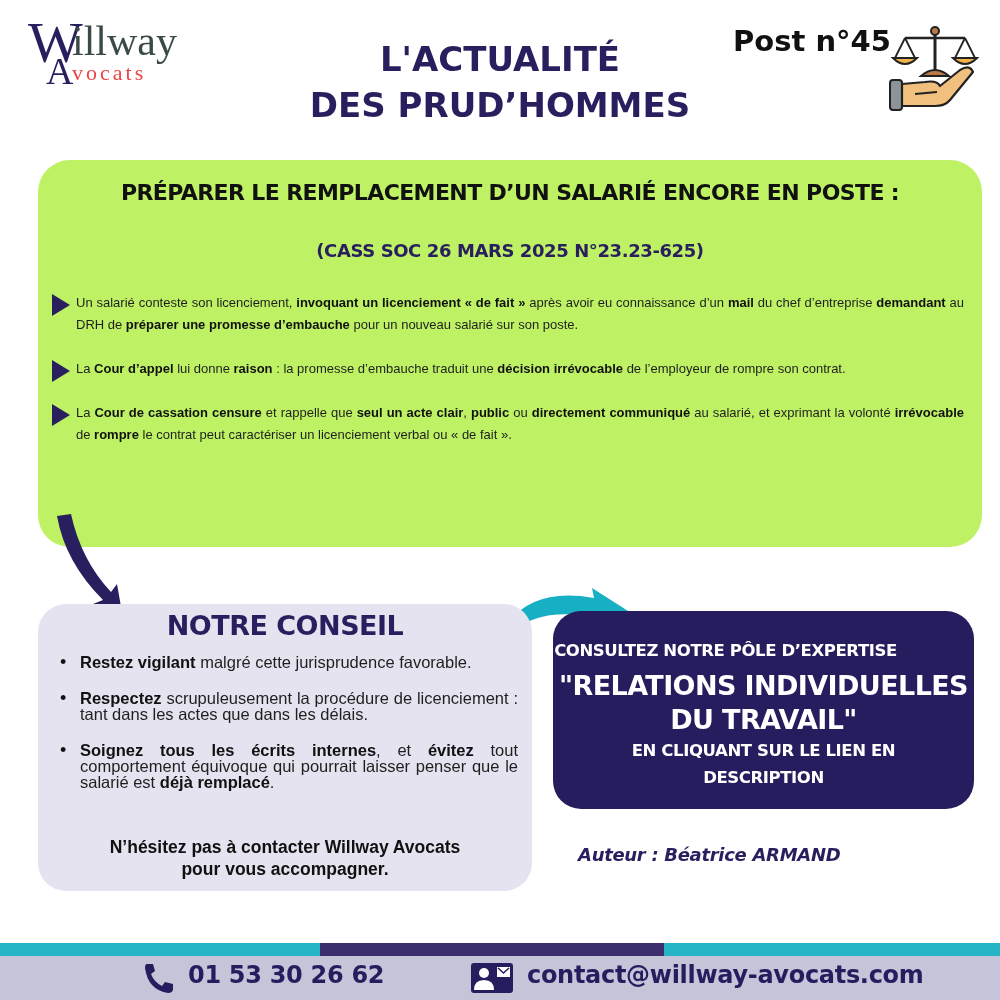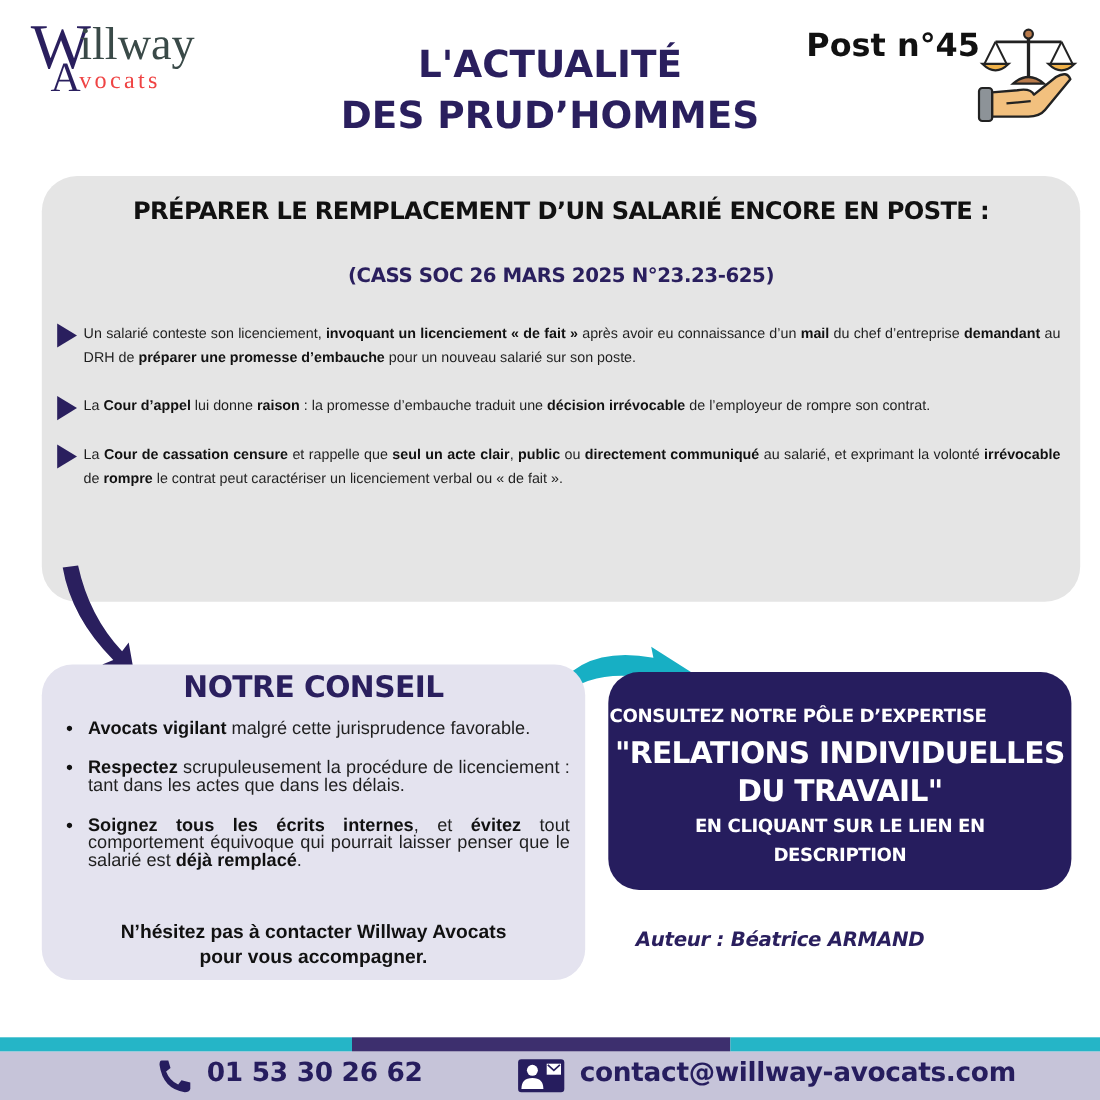--- a/index.html
+++ b/index.html
@@ -10,21 +10,21 @@
   .logo .w { position: absolute; left: 0; top: 0; font-family: "Liberation Serif", serif; font-size: 58px; color: #2a1f5e; line-height: 1; letter-spacing: -4px; }
   .logo .illway { position: absolute; left: 44px; top: 6px; font-family: "Liberation Serif", serif; font-size: 42px; color: #3a4a48; line-height: 1; }
   .logo .avocats { position: absolute; left: 44px; top: 48px; font-family: "Liberation Serif", serif; font-size: 22px; color: #ef4444; letter-spacing: 3px; line-height: 1; }
   .logo .avocats-a { position: absolute; left: 18px; top: 38px; font-family: "Liberation Serif", serif; font-size: 38px; color: #2a1f5e; line-height: 1; }
 
   .main-title { position: absolute; left: 240px; top: 36px; width: 520px; text-align: center; color: #2a1f5e; font-weight: 700; font-size: 34px; line-height: 46px; font-family: "DejaVu Sans", sans-serif; }
 
   .post-no { position: absolute; left: 733px; top: 24px; font-size: 29px; font-weight: 700; color: #111; font-family: "DejaVu Sans", sans-serif; }
   .justice-icon { position: absolute; left: 885px; top: 18px; width: 100px; height: 100px; }
 
-  .case-box { position: absolute; left: 38px; top: 160px; width: 944px; height: 387px; background: #e5e5e5; border-radius: 32px; }
+  .case-box { position: absolute; left: 38px; top: 160px; width: 944px; height: 387px; background: #bef264; border-radius: 32px; }
   .case-title { position: absolute; left: 0; top: 18px; width: 944px; text-align: center; font-weight: 700; font-size: 22px; line-height: 30px; color: #111; font-family: "DejaVu Sans", sans-serif; letter-spacing: -0.6px; }
   .case-ref { position: absolute; left: 0; top: 80px; width: 944px; text-align: center; font-weight: 700; font-size: 18px; color: #2a1f5e; font-family: "DejaVu Sans", sans-serif; letter-spacing: -0.4px; }
 
   .facts { position: absolute; left: 14px; top: 132px; width: 912px; }
   .fact { position: relative; padding-left: 24px; margin-bottom: 22px; font-size: 13px; line-height: 22px; text-align: justify; color: #1f1f1f; }
   .fact .tri { position: absolute; left: 0; top: 2px; width: 0; height: 0; border-top: 11px solid transparent; border-bottom: 11px solid transparent; border-left: 18px solid #2a1f5e; }
   .fact b { font-weight: 700; color: #111; }
 
   .arrow-left { position: absolute; left: 45px; top: 512px; width: 90px; height: 110px; }
   .arrow-right { position: absolute; left: 498px; top: 576px; width: 150px; height: 60px; }
@@ -112,21 +112,21 @@
 <svg class="arrow-left" viewBox="0 0 90 110">
   <path d="M12 4 Q20 50 58 88 L48 92 L78 106 L72 72 L66 80 Q36 48 26 2 Z" fill="#2a1f5e"></path>
 </svg>
 <svg class="arrow-right" viewBox="0 0 150 60">
   <path d="M4 56 Q30 10 96 22 L94 12 L138 40 L104 56 L100 42 Q44 30 14 56 Z" fill="#17afc4"></path>
 </svg>
 
 <div class="advice-box">
   <div class="advice-title">NOTRE CONSEIL</div>
   <ul class="advice-list">
-    <li><b>Avocats vigilant</b><span> malgré cette jurisprudence favorable.</span></li>
+    <li><b>Restez vigilant</b><span> malgré cette jurisprudence favorable.</span></li>
     <li><b>Respectez</b><span> scrupuleusement la procédure de licenciement : tant dans les actes que dans les délais.</span></li>
     <li><b>Soignez tous les écrits internes</b><span>, et </span><b>évitez</b><span> tout comportement équivoque qui pourrait laisser penser que le salarié est </span><b>déjà remplacé</b><span>.</span></li>
   </ul>
   <div class="advice-cta">
     <div>N’hésitez pas à contacter Willway Avocats</div>
     <div>pour vous accompagner.</div>
   </div>
 </div>
 
 <div class="expertise-box">

